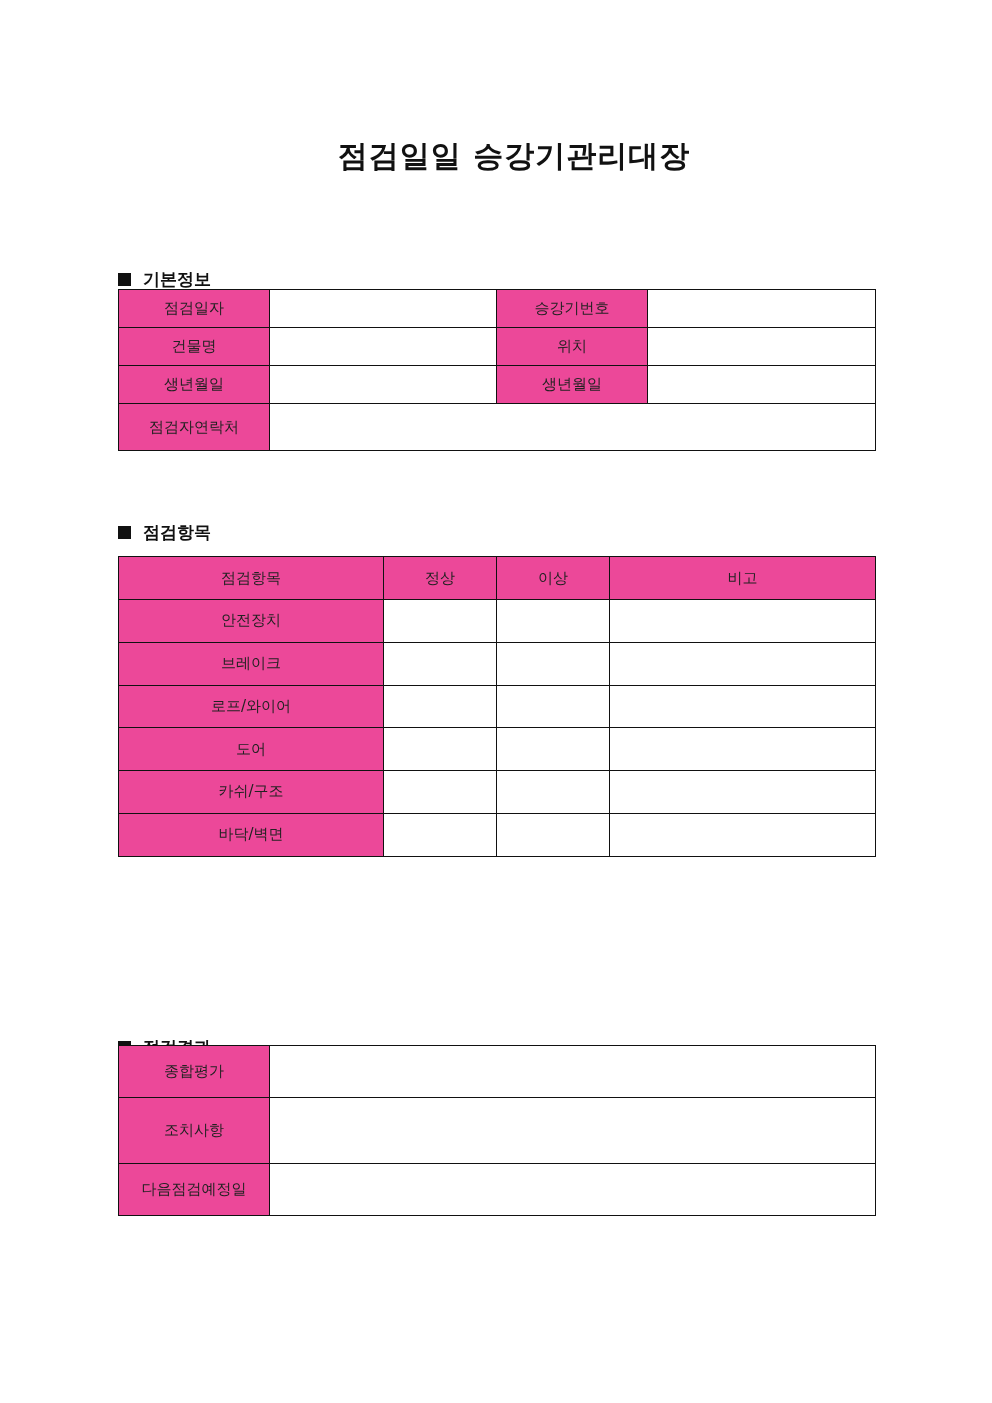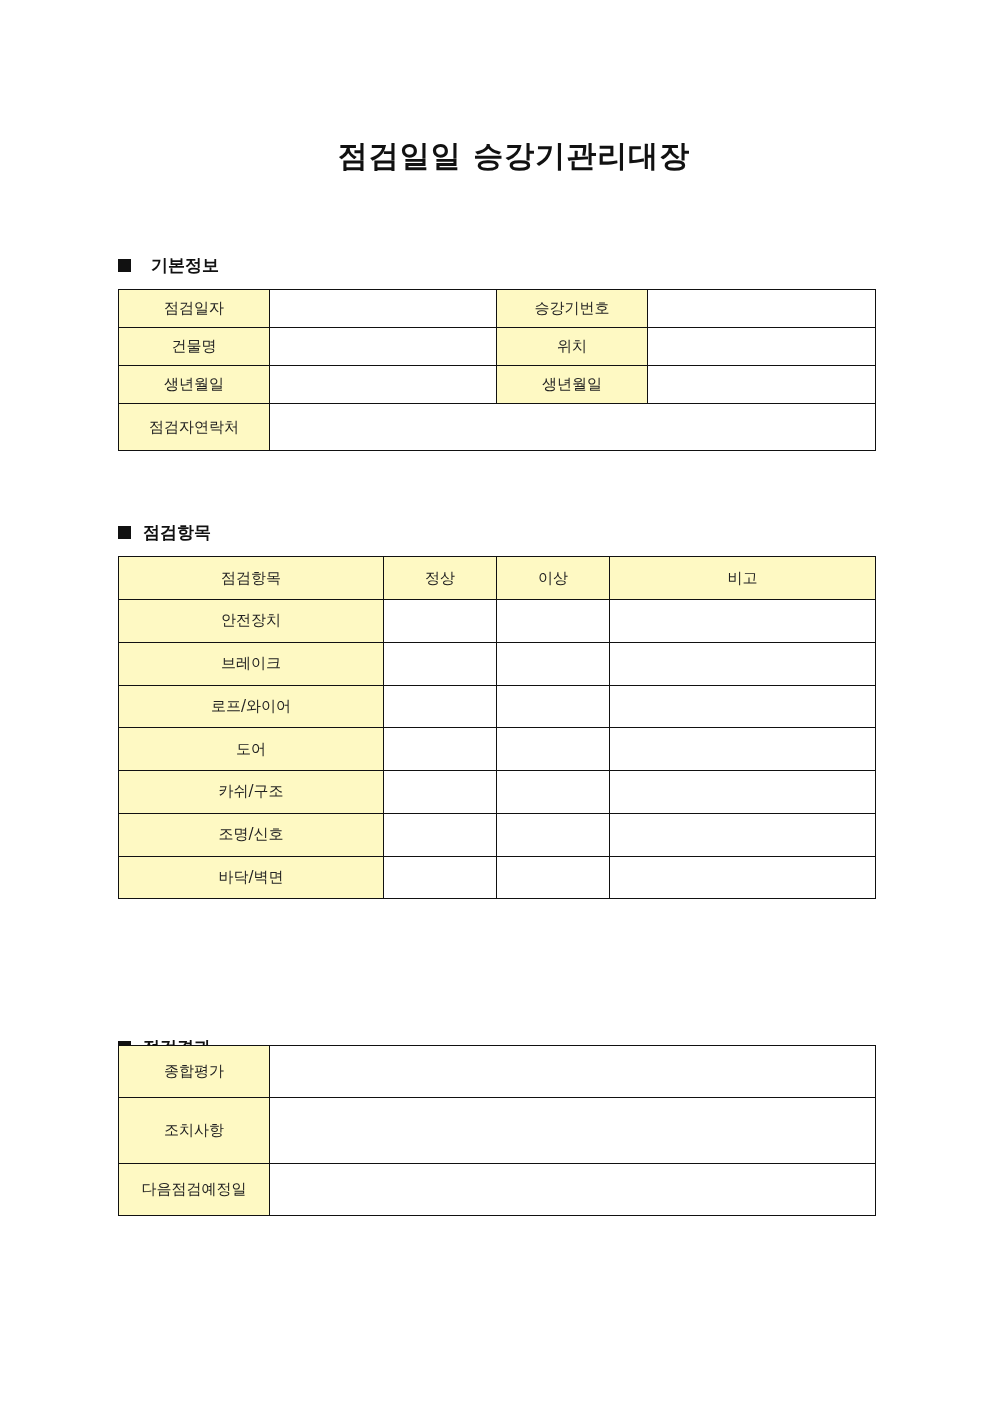--- a/index.html
+++ b/index.html
@@ -25,21 +25,21 @@
 
   table {
     position: absolute; left: 118px; width: 757px;
     border-collapse: collapse; table-layout: fixed;
   }
   td {
     border: 1.5px solid #111111;
     font-size: 15px; color: #222222; text-align: center; vertical-align: middle;
     padding: 0;
   }
-  td.lbl { background: #fef9c3; }
+  td.lbl { background: #ec4899; }
   td.val { background: #ffffff; }
 
   
   #tbl-basic { top: 289px; }
   #tbl-basic tr.r { height: 38px; }
   #tbl-basic tr.r-tall { height: 47px; }
 
   
   #tbl-items { top: 556px; }
   #tbl-items tr { height: 42.75px; }
@@ -49,21 +49,21 @@
   #tbl-result { top: 1045px; }
   #tbl-result tr.r1 { height: 52px; }
   #tbl-result tr.r2 { height: 66px; }
   #tbl-result tr.r3 { height: 52px; }
 </style>
 </head>
 <body>
 
 <div class="title">점검일일 승강기관리대장</div>
 
-<div class="section-head" style="top:254px;gap:8px;">
+<div class="section-head" style="top:268px;">
   <span class="sq"></span>
   <span>기본정보</span>
 </div>
 
 <table id="tbl-basic">
   <colgroup>
     <col style="width:151px">
       <col style="width:227px">
       <col style="width:151px">
       <col style="width:228px">
@@ -137,26 +137,20 @@
     <td class="val"></td>
     <td class="val"></td>
   </tr>
   <tr>
     <td class="lbl">카쉬/구조</td>
     <td class="val"></td>
     <td class="val"></td>
     <td class="val"></td>
   </tr>
   <tr>
-    <td class="lbl">조명/신호</td>
-    <td class="val"></td>
-    <td class="val"></td>
-    <td class="val"></td>
-  </tr>
-  <tr>
     <td class="lbl">바닥/벽면</td>
     <td class="val"></td>
     <td class="val"></td>
     <td class="val"></td>
   </tr>
 </tbody>
   </table>
 
 <div class="section-head" style="top:1036px;">
   <span class="sq"></span>

